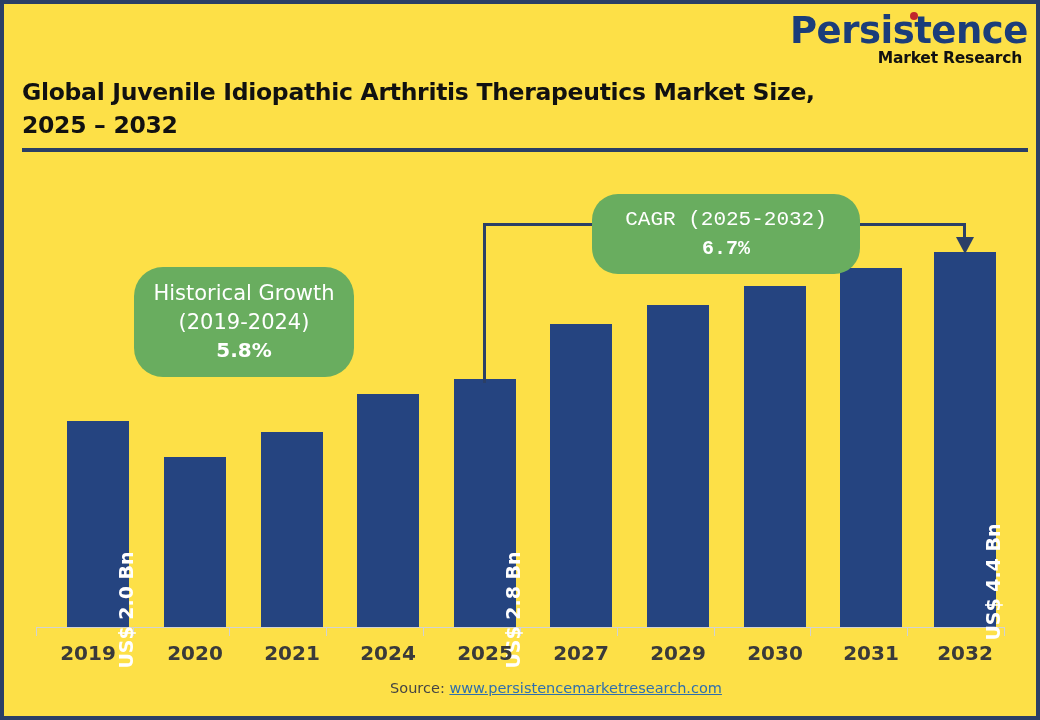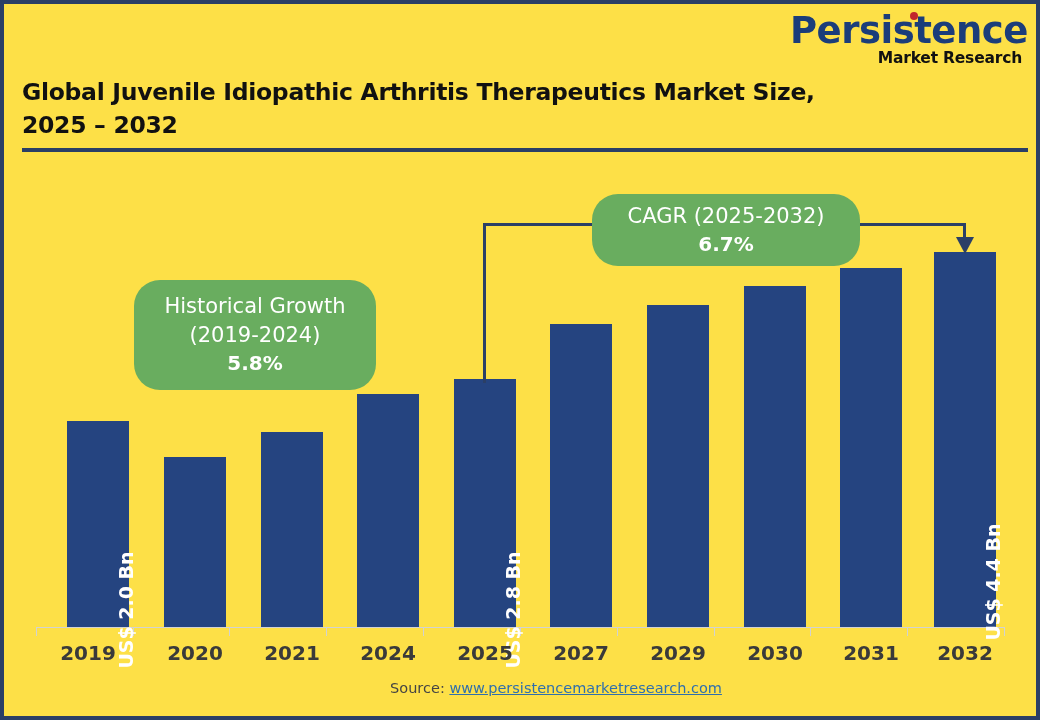--- a/index.html
+++ b/index.html
@@ -155,29 +155,31 @@
   .callout .c-line {
     font-size: 21px;
     font-weight: normal;
   }
   .callout .c-val {
     font-size: 20px;
     font-weight: bold;
   }
   #callout-hist {
     left: 130px;
-    top: 126px;
-    width: 242px;
+    top: 113px;
+    width: 220px;
     height: 110px;
+    border-radius: 29px;
   }
   #callout-cagr {
     left: 588px;
     top: 40px;
     width: 268px;
-    height: 72px;
+    height: 80px;
+    font-family: Liberation Mono, monospace;
   }
 
   
   #conn-h {
     position: absolute;
     left: 479px;
     top: 69px;
     width: 483px;
     height: 3px;
     background: #2b3f66;

